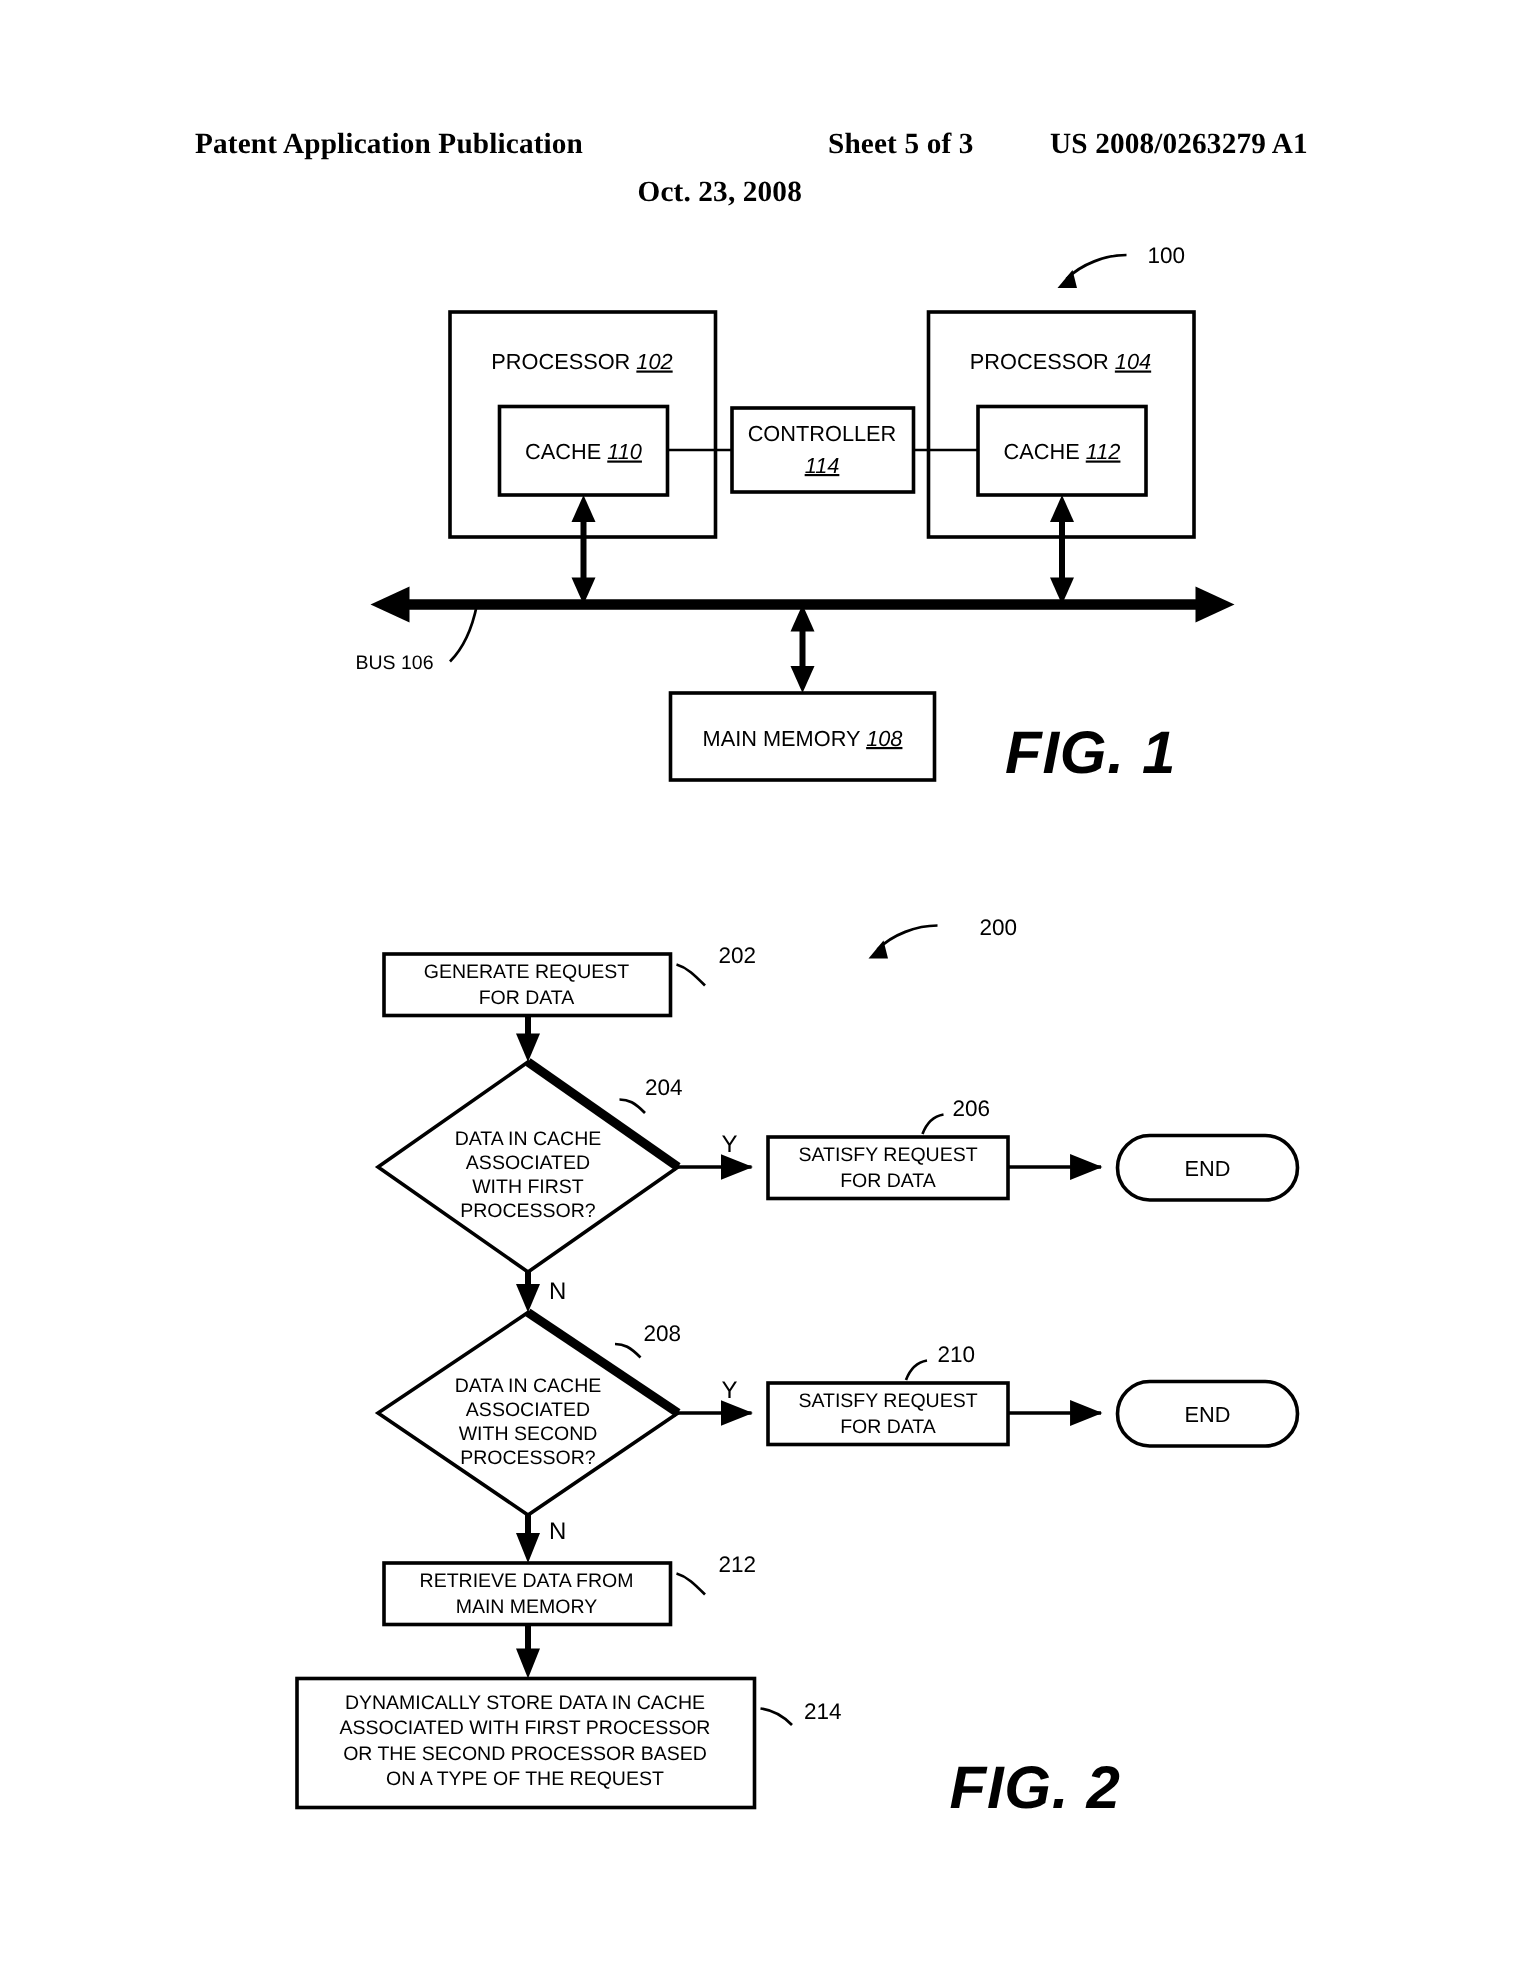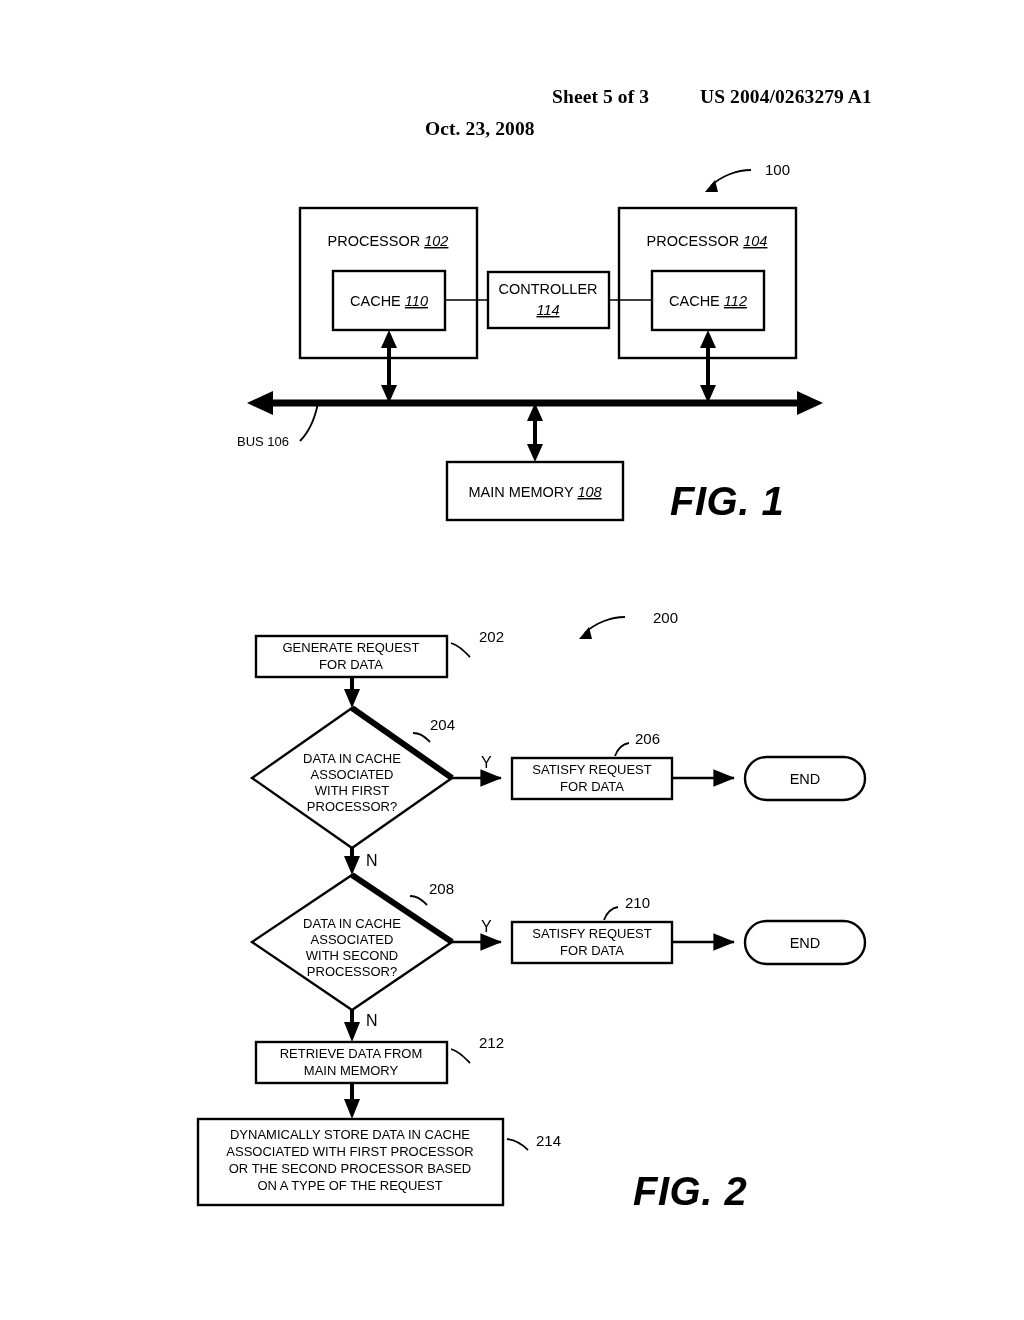--- a/index.html
+++ b/index.html
@@ -67,23 +67,24 @@
   .refnum     { font-style: italic; text-decoration: underline; }
 
   .ln   { stroke: #000; fill: none; }
   .box  { stroke: #000; fill: #fff; stroke-width: 2.4; }
   .thin { stroke: #000; fill: none; stroke-width: 1.6; }
 </style>
 </head>
 <body>
 
 <div class="page-header">
+  <span class="hdr-pub">Patent Application Publication</span>
   <span class="hdr-date">Oct. 23, 2008</span>
   <span class="hdr-sheet">Sheet 5 of 3</span>
-  <span class="hdr-patno">US 2004/0263279 A1</span>
+  <span class="hdr-patno">US 2008/0263279 A1</span>
 </div>
 
 <div class="sheet">
 <svg width="1024" height="1320" viewBox="0 0 1024 1320" xmlns="http://www.w3.org/2000/svg">
   <defs>
     <marker id="ah" markerWidth="10" markerHeight="10" refX="8.6" refY="3.6" orient="auto" markerUnits="strokeWidth">
       <path d="M0,0 L9,3.6 L0,7.2 Z" fill="#000"></path>
     </marker>
     <marker id="ahs" markerWidth="9" markerHeight="9" refX="7.8" refY="3.2" orient="auto" markerUnits="strokeWidth">
       <path d="M0,0 L8,3.2 L0,6.4 Z" fill="#000"></path>

